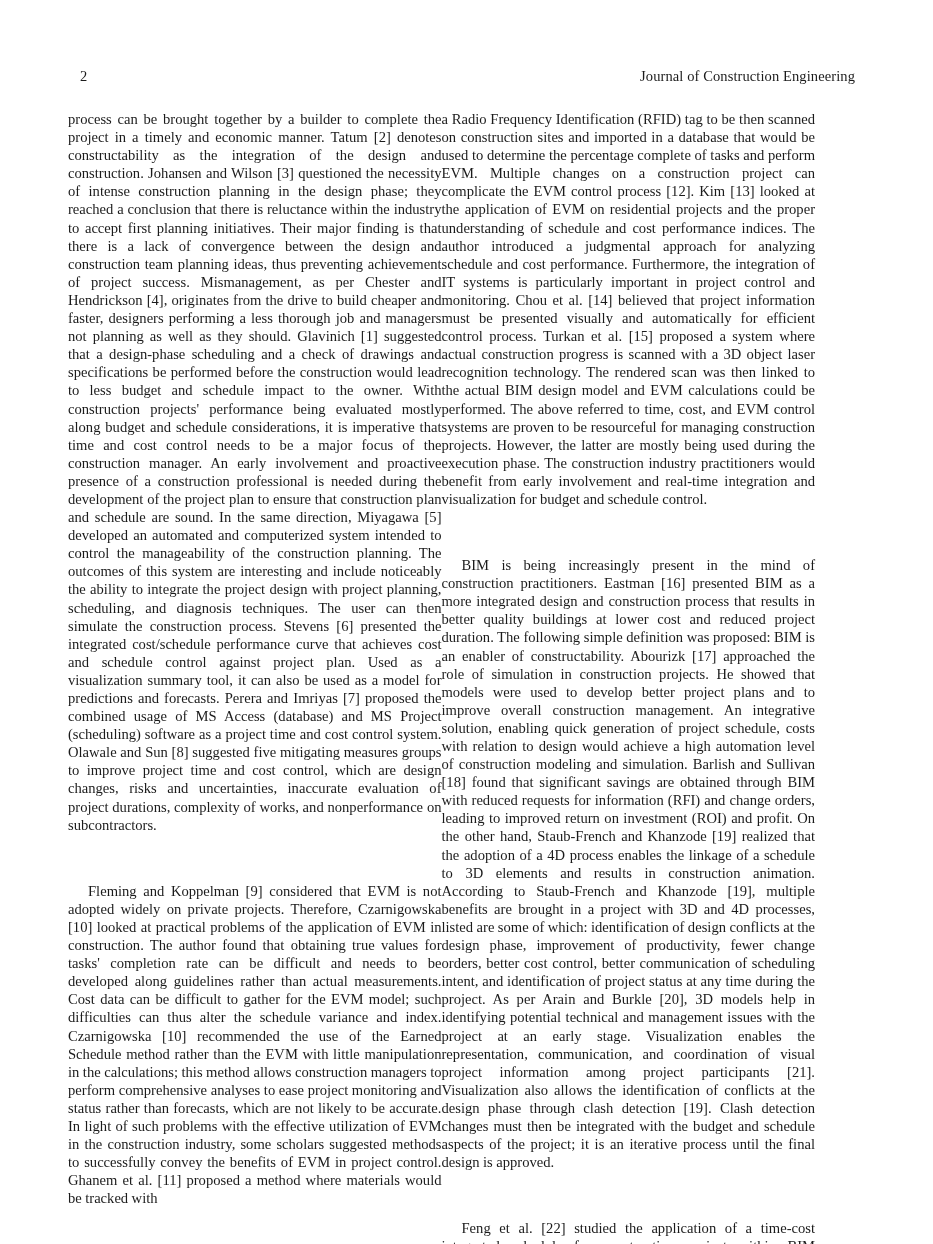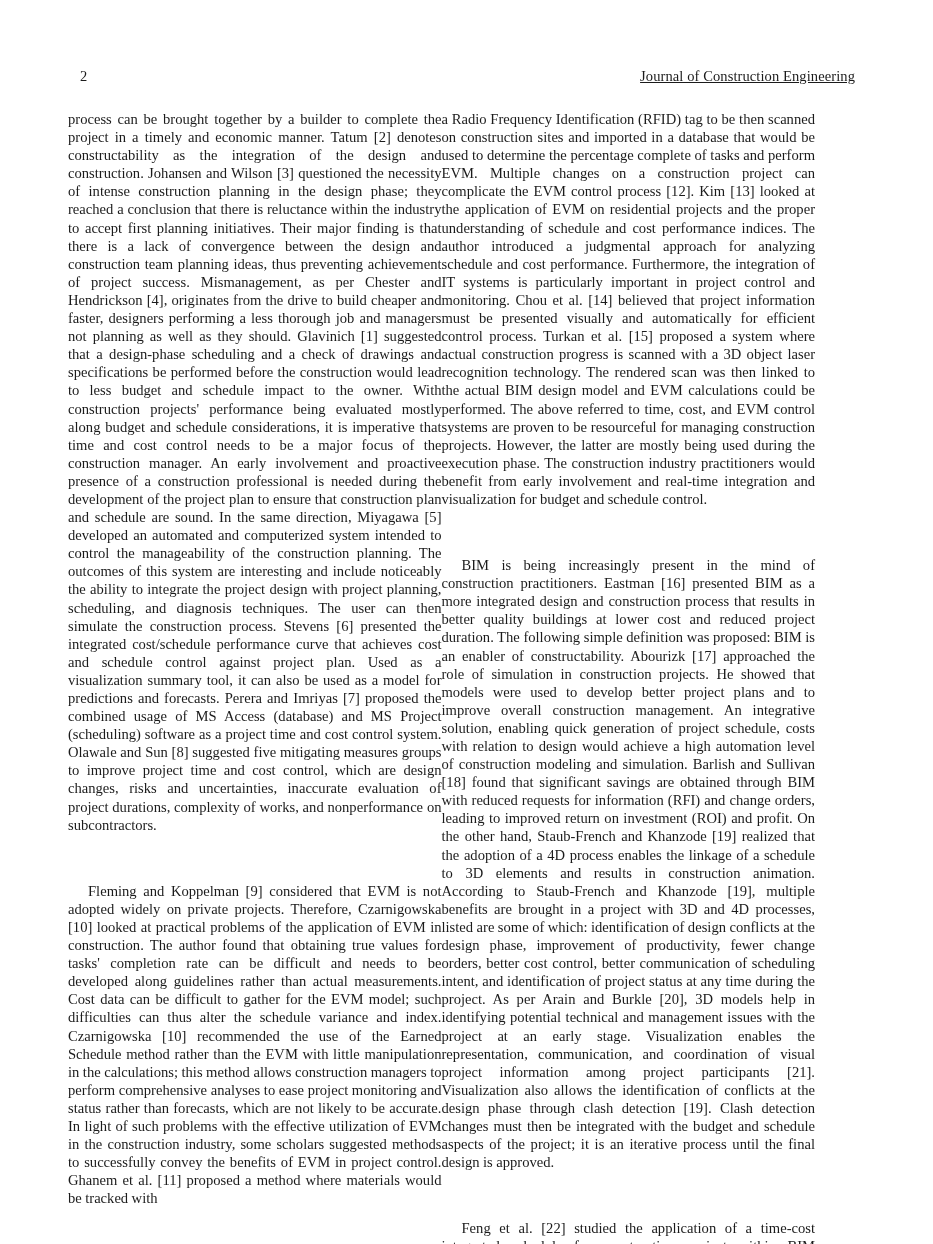--- a/index.html
+++ b/index.html
@@ -21,21 +21,21 @@
     position: absolute;
     top: 68px;
     left: 80px;
     width: 775px;
     display: flex;
     justify-content: space-between;
     align-items: baseline;
     font-size: 14.5px;
   }
   .header .page-number { letter-spacing: 0.2px; }
-  .header .journal-title { letter-spacing: 0.1px; text-decoration: underline; }
+  .header .journal-title { letter-spacing: 0.1px; }
   .content {
     position: absolute;
     top: 110px;
     left: 68px;
     width: 775px;
     display: flex;
   }
   .column {
     width: 373.5px;
     font-size: 14.6px;

